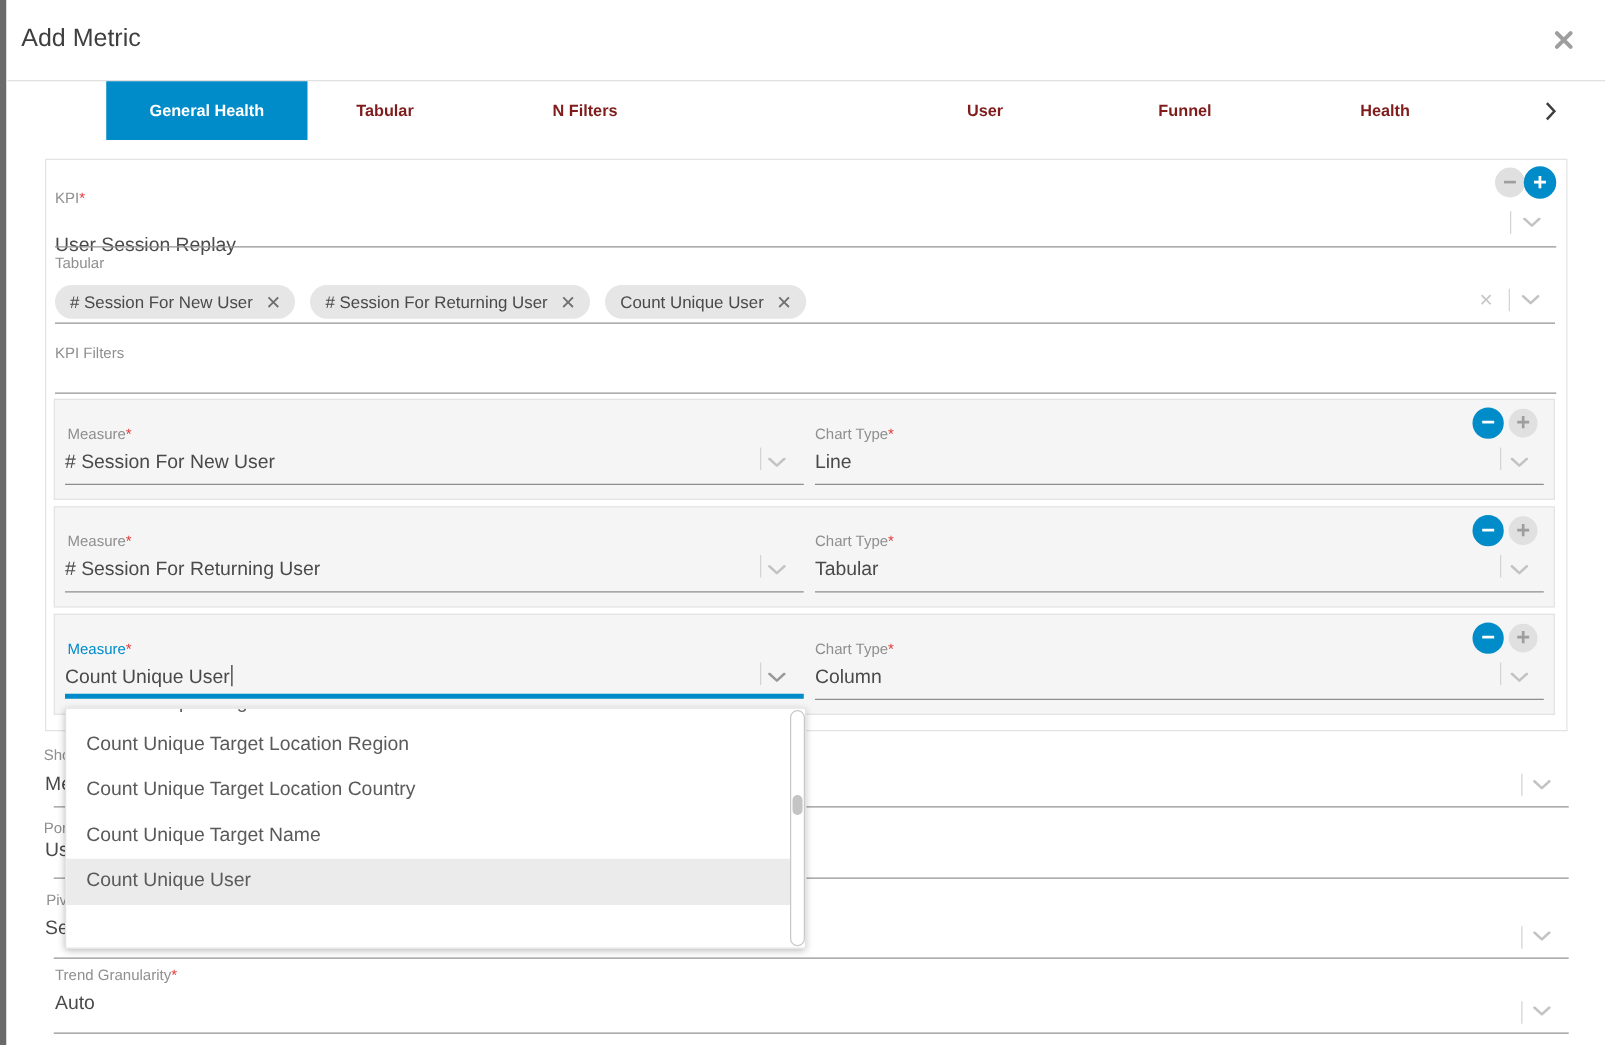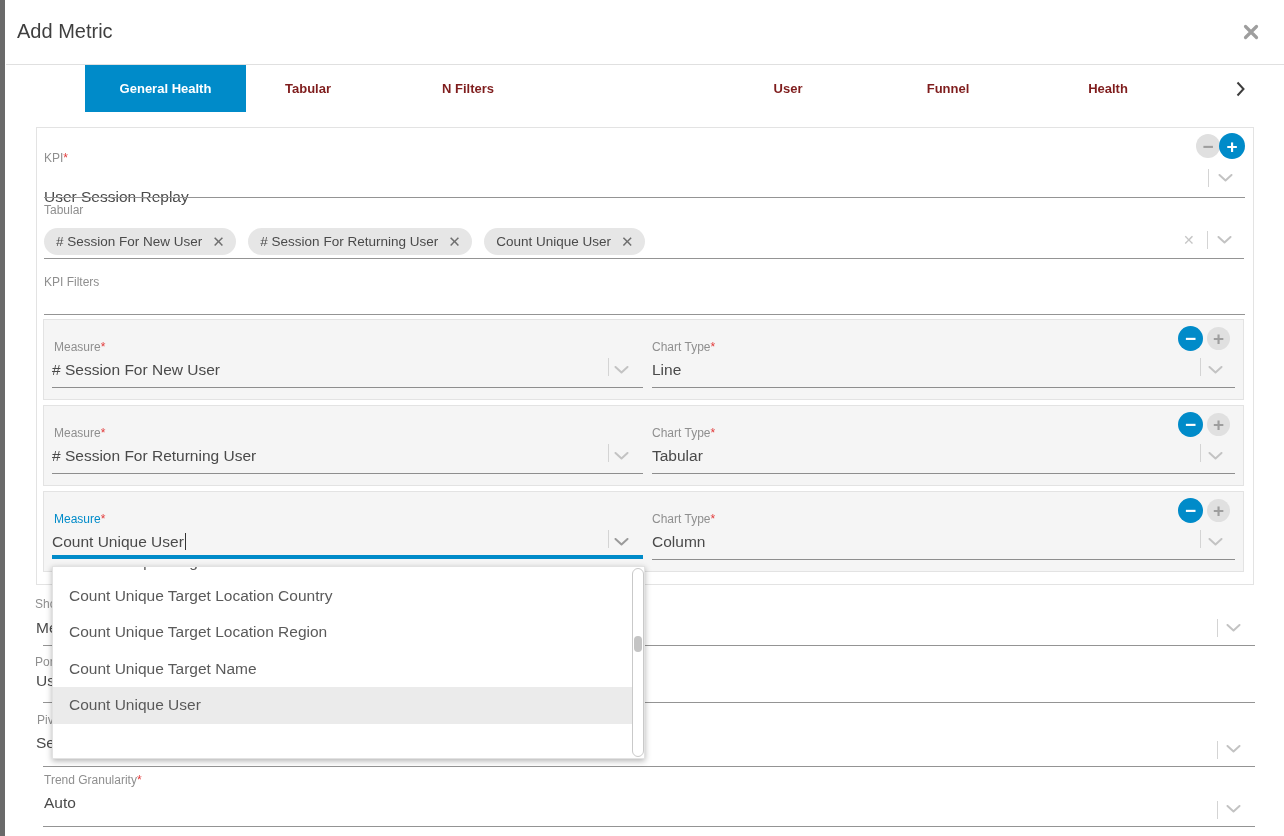--- a/index.html
+++ b/index.html
@@ -209,20 +209,20 @@
 <div class="chev" style="left:1226px;top:805px">
   <svg width="15" height="8" viewBox="0 0 15 8">
       <polyline points="1.5,1 7.5,6.5 13.5,1" fill="none" stroke="#c3c3c3" stroke-width="2" stroke-linecap="round" stroke-linejoin="round"></polyline>
     </svg>
 </div>
 
 <div class="ddpanel">
   <div class="dd-partial">
       <span>Count Unique Target Location Code</span>
     </div>
+  <div class="dd-item">Count Unique Target Location Region</div>
   <div class="dd-item">Count Unique Target Location Country</div>
-  <div class="dd-item">Count Unique Target Location Region</div>
   <div class="dd-item">Count Unique Target Name</div>
   <div class="dd-item selected">Count Unique User</div>
   <div class="sb-track">
     <div class="sb-thumb"></div>
   </div>
 </div>
 
 </body></html>

